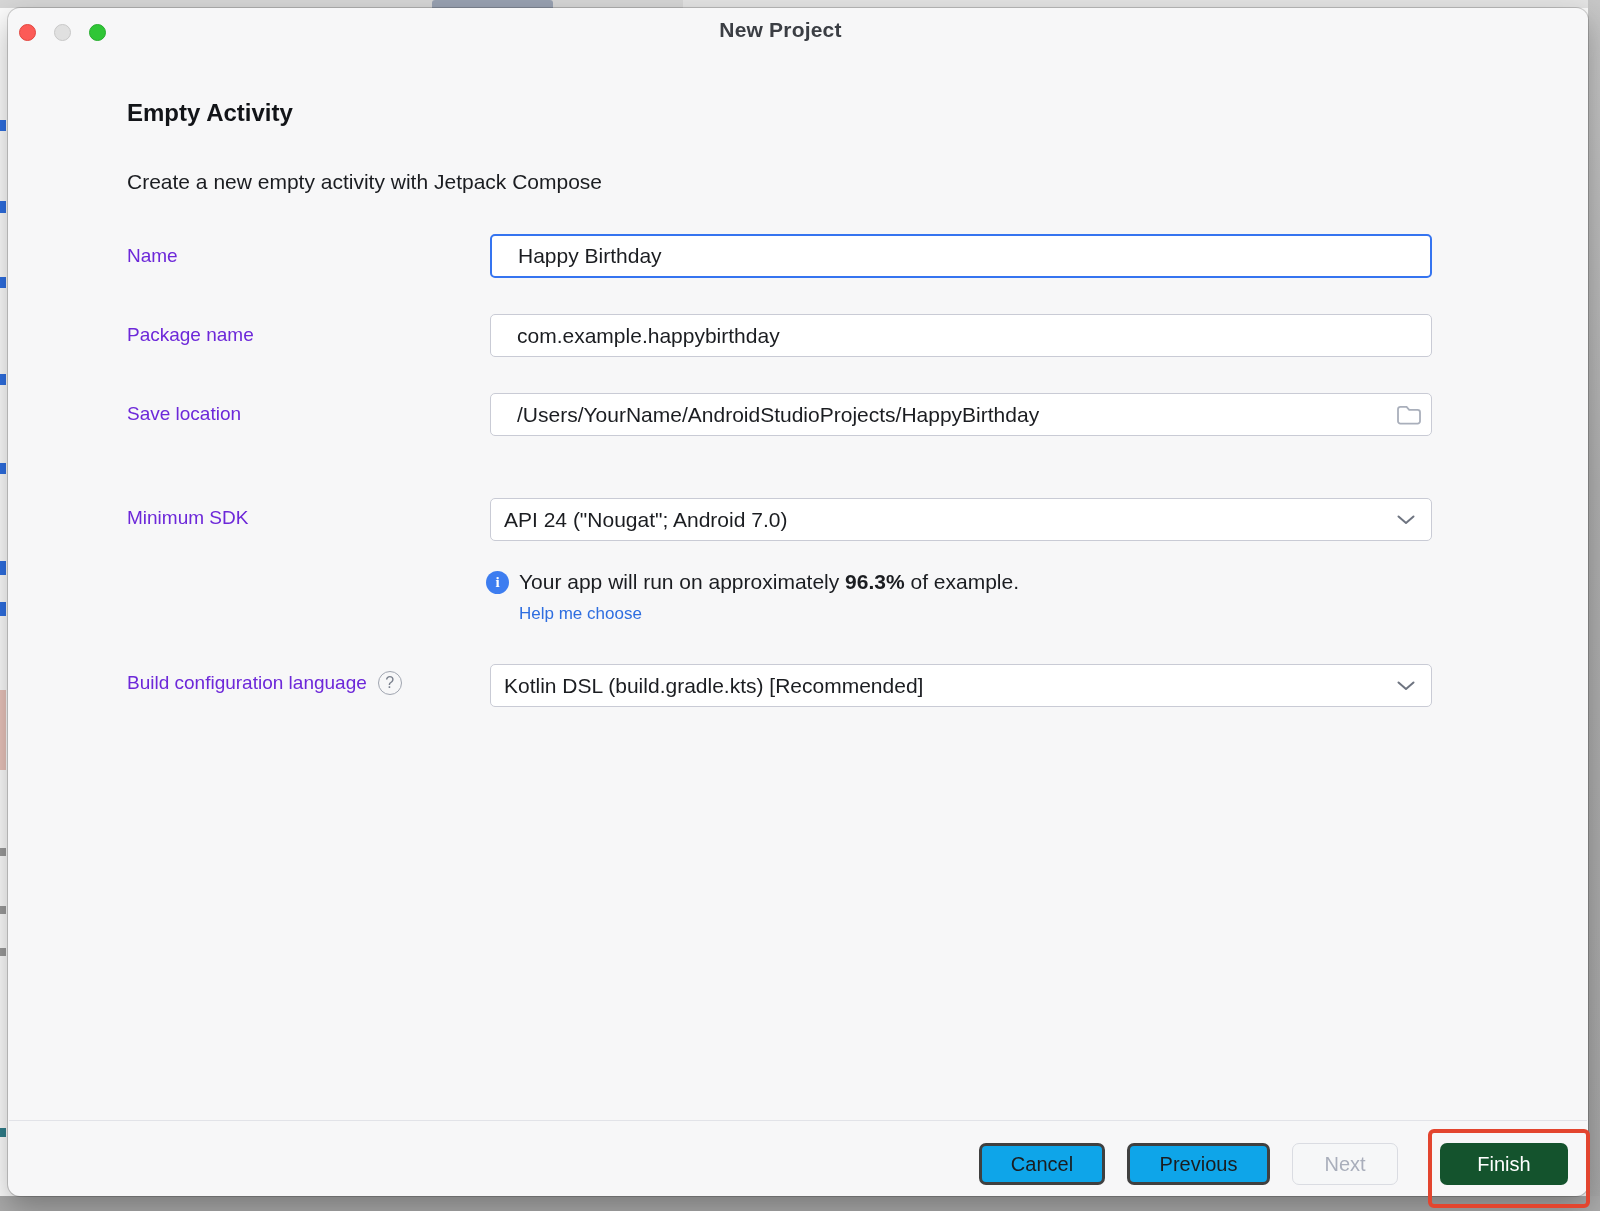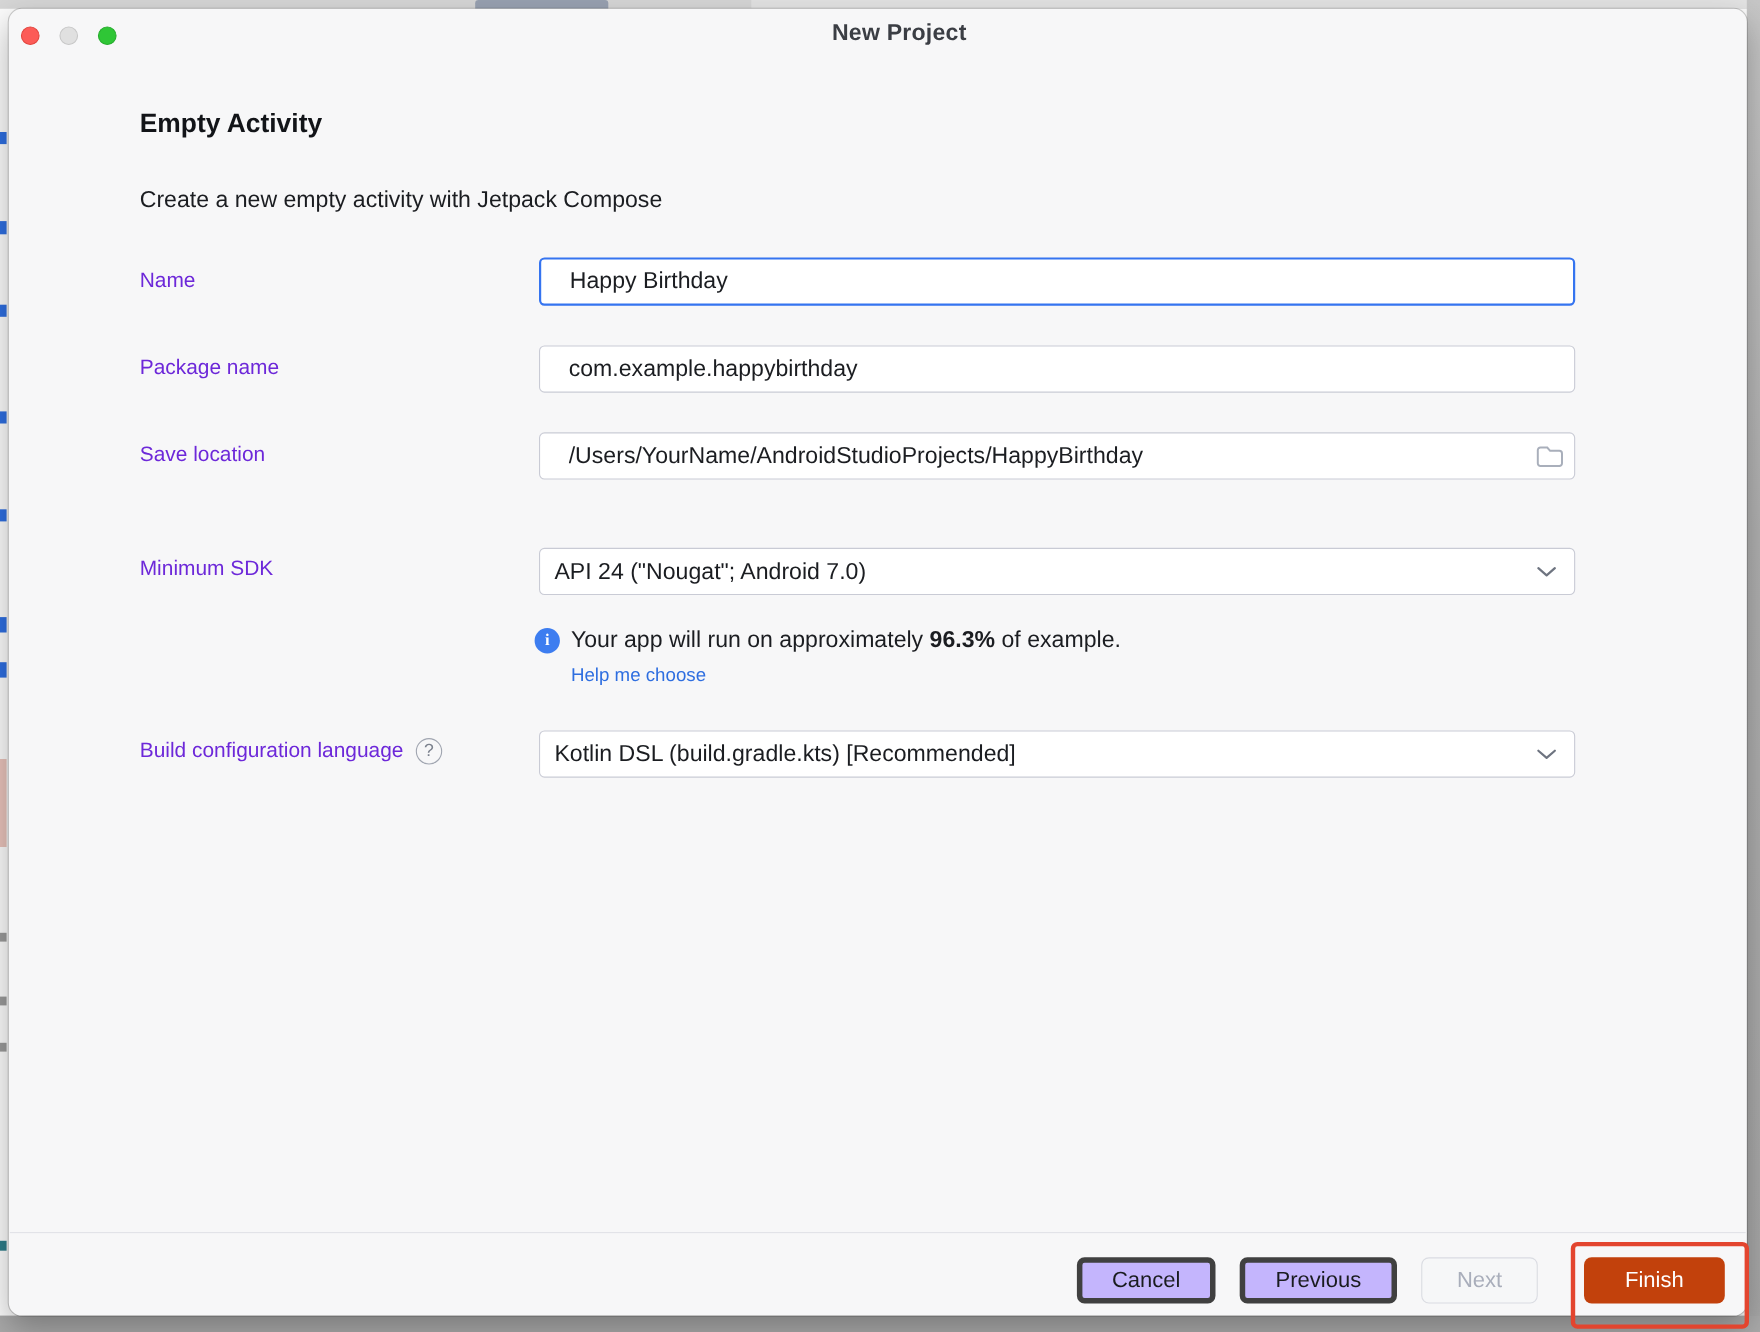--- a/index.html
+++ b/index.html
@@ -25,21 +25,21 @@
     background:#f7f7f8; border-radius:12px;
     box-shadow:0 0 0 1px rgba(0,0,0,0.18), 0 12px 30px rgba(0,0,0,0.28);
   }
   .traffic { position:absolute; top:24px; width:17px; height:17px; border-radius:50%; }
   .t-red   { left:19px;  background:#fc5b57; border:1px solid #e2463f; }
   .t-gray  { left:54px;  background:#e0e0e0; border:1px solid #c8c8c8; }
   .t-green { left:89px;  background:#2fc636; border:1px solid #27ad2e; }
 
   .window-title {
     position:absolute; left:8px; top:18px; width:1545px; text-align:center;
-    font-size:21px; font-weight:bold; color:#3b3e44; letter-spacing:.2px;margin-left:37px;
+    font-size:21px; font-weight:bold; color:#3b3e44; letter-spacing:.2px;
   }
 
   .heading  { position:absolute; left:127px; top:99px;  font-size:24px; font-weight:bold; color:#121418; }
   .subtitle { position:absolute; left:127px; top:170px; font-size:21px; color:#1b1d21; }
 
   .field-label { position:absolute; left:127px; font-size:19px; color:#6d28d9;text-align:center; }
 
   .tfield {
     position:absolute; left:490px; width:942px; height:43px;
     background:#ffffff; border:1px solid #c9cbd5; border-radius:5px;
@@ -77,26 +77,26 @@
     color:#7b818d; font-size:16px; display:flex; align-items:center; justify-content:center;
     margin-left:11px; margin-top:1px; cursor:pointer;
   }
 
   .divider { position:absolute; left:9px; top:1120px; width:1578px; height:1px; background:#e2e3e8; }
 
   .btn {
     position:absolute; top:1143px; height:42px; border-radius:7px;
     font-family:"Liberation Sans", sans-serif; font-size:20px;
     display:flex; align-items:center; justify-content:center; cursor:pointer;
-    background:#c4b5fd; border:5px solid #404040; color:#1a1c1f;
+    background:#0ea5e9; border:3px solid #404040; color:#1a1c1f;
   }
   .btn-cancel   { left:979px;  width:126px; }
   .btn-previous { left:1127px; width:143px; }
   .btn-next     { left:1292px; width:106px; background:#f6f7f8; border:1px solid #dadce2; color:#a9aebb; cursor:default; }
-  .btn-finish   { left:1440px; width:128px; background:#c2410c; border:none; color:#ffffff; }
+  .btn-finish   { left:1440px; width:128px; background:#14532d; border:none; color:#ffffff; }
 
   .red-annotation {
     position:absolute; left:1428px; top:1129px; width:162px; height:79px;
     border:4px solid #e3452f; border-radius:6px; pointer-events:none; z-index:10;
   }
 </style>
 </head>
 <body>
 
 <div class="stage">

